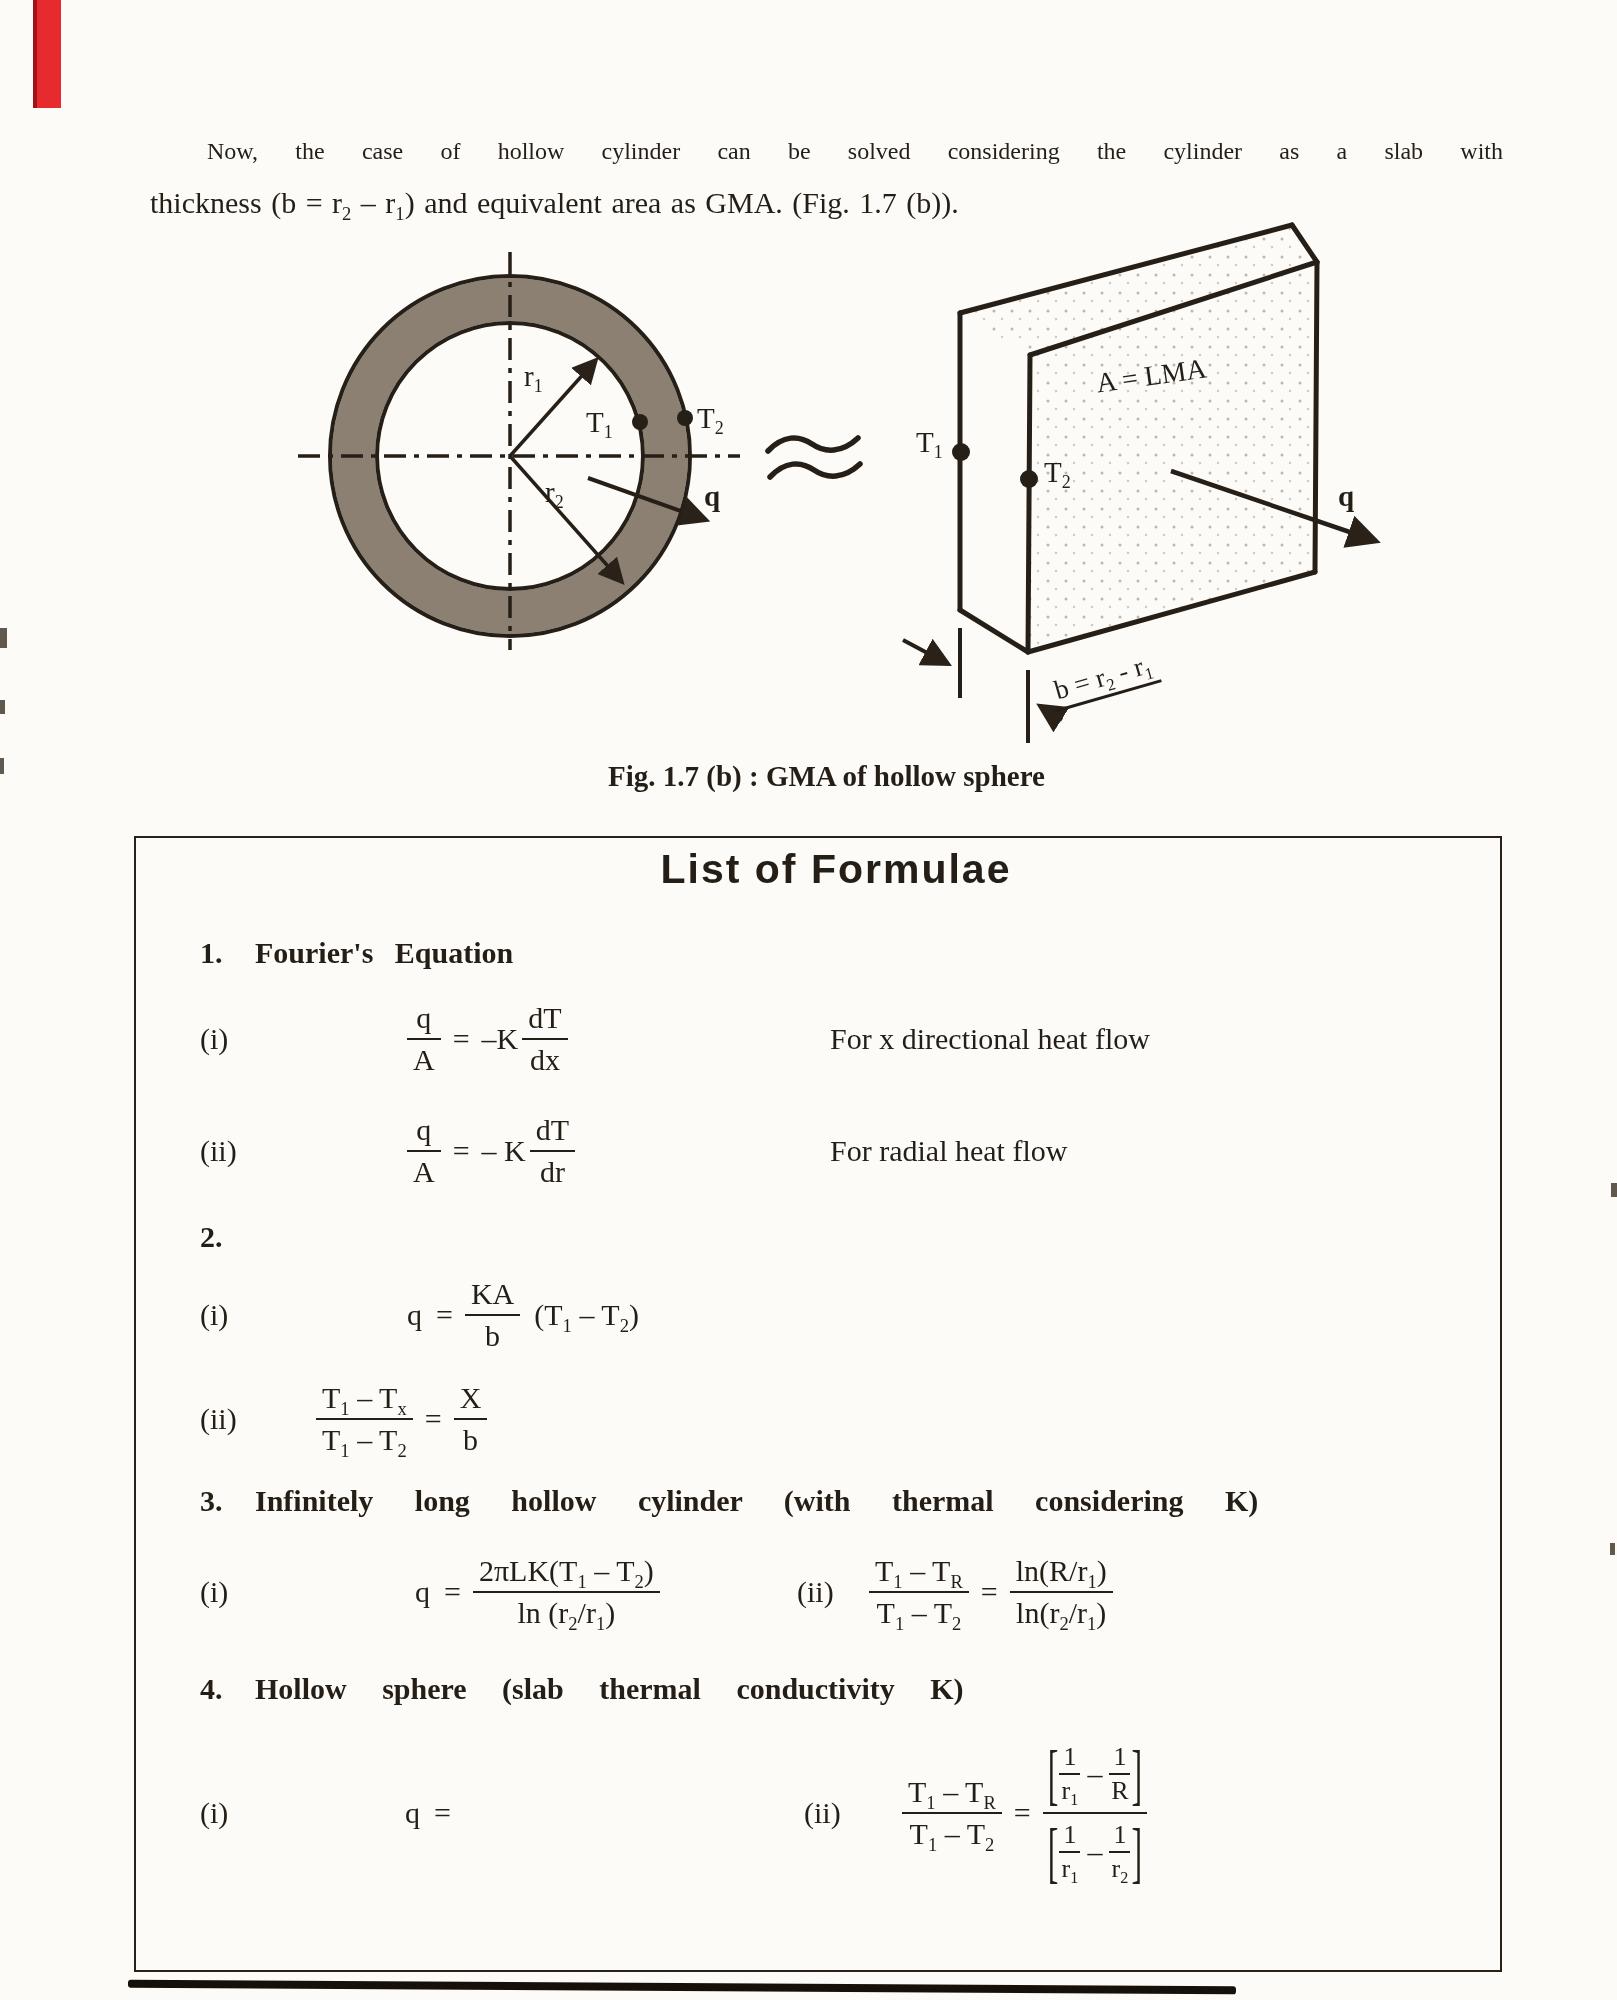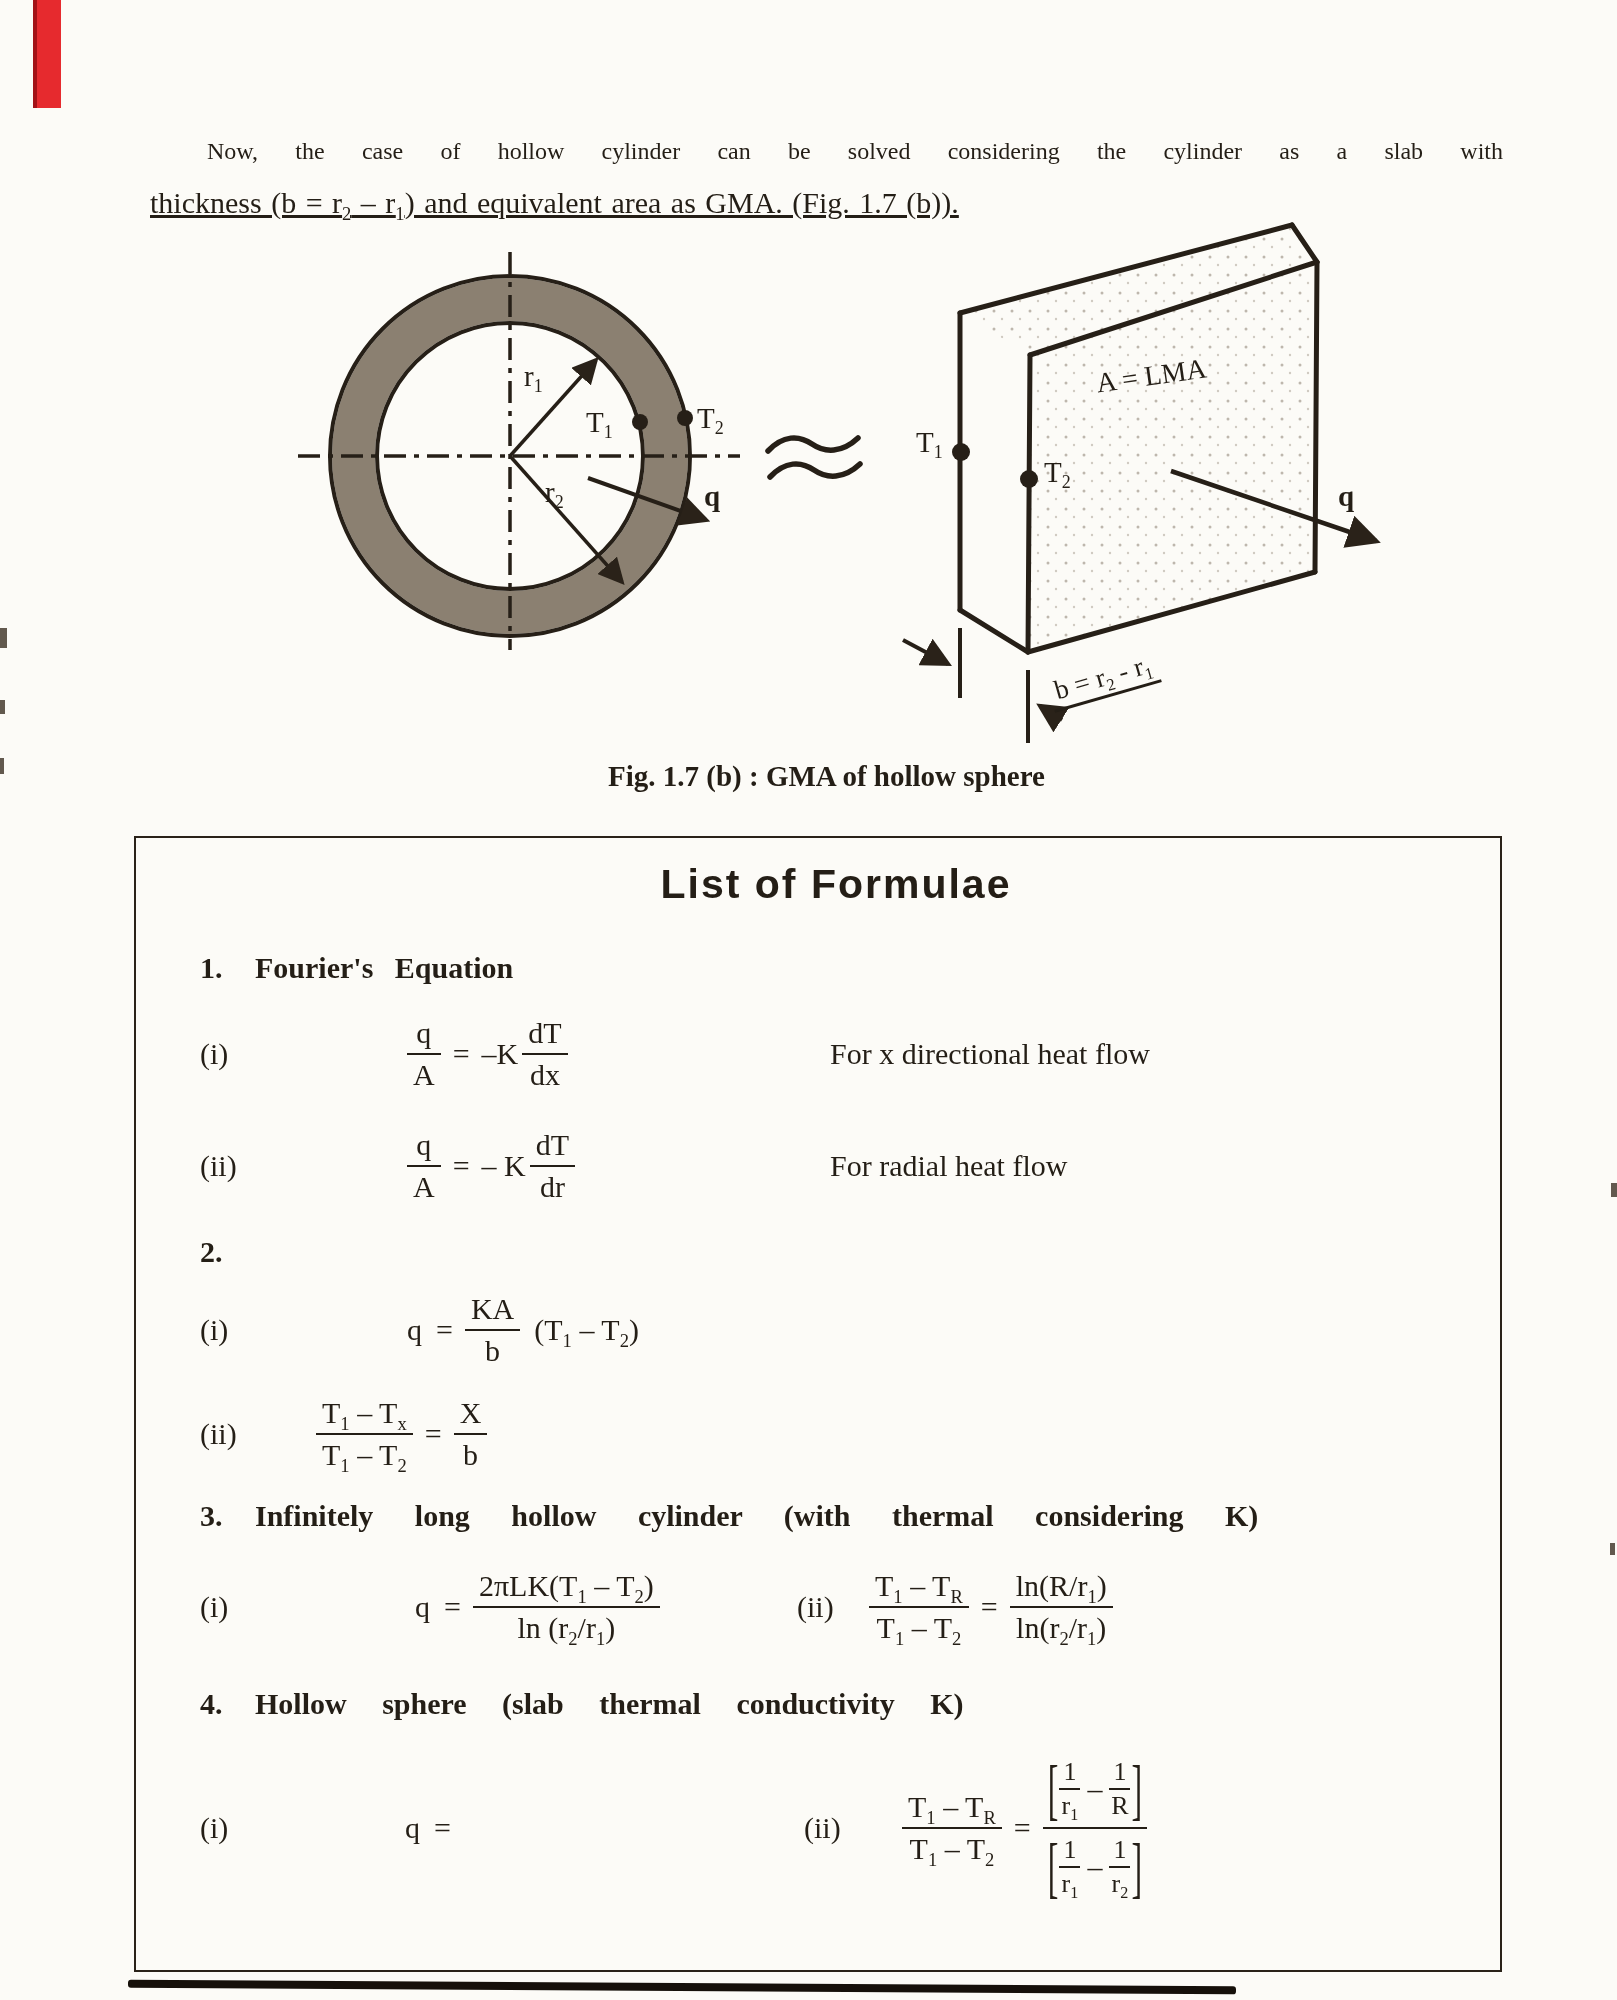--- a/index.html
+++ b/index.html
@@ -17,21 +17,21 @@
   .m1 { left:0; top:628px; width:7px; height:20px; }
   .m2 { left:0; top:700px; width:5px; height:14px; }
   .m3 { left:0; top:758px; width:4px; height:16px; }
   .m4 { right:0; top:1183px; width:6px; height:14px; }
   .m5 { right:2px; top:1543px; width:5px; height:12px; }
 
   
   .intro-line1 { position:absolute; left:207px; top:138px; width:1296px;
     font-size:24px; text-align:justify; text-align-last:justify; }
   .intro-line2 { position:absolute; left:150px; top:186px; width:1300px;
-    font-size:30px; word-spacing:2px;text-decoration:underline; }
+    font-size:30px; word-spacing:2px; }
 
   
   .figure-area { position:absolute; left:0; top:180px; width:1617px; height:620px; }
   .figure-area svg { position:absolute; left:0; top:0; }
   .flabel-abs { position:absolute; font-size:29px; white-space:nowrap; }
   sub { font-size:0.62em; line-height:0; vertical-align:-0.35em; }
   .lab-r1 { left:524px; top:180px; }
   .lab-r2 { left:545px; top:296px; }
   .lab-ring-t1 { left:586px; top:226px; }
   .lab-ring-t2 { left:697px; top:222px; }
@@ -41,21 +41,21 @@
   .lab-area { left:1096px; top:180px; transform:rotate(-8deg); font-size:28px; }
   .lab-slab-q { left:1338px; top:300px; font-weight:bold; }
   .lab-b { left:1048px; top:482px; transform:rotate(-16deg); font-size:27px;
     border-bottom:3px solid #241e16; padding:0 6px 2px 6px; }
   .fig-caption { position:absolute; left:0; top:580px; width:1617px; text-align:center;
     transform:translateX(18px); font-size:29px; font-weight:bold; }
 
   
   .formula-box { position:absolute; left:134px; top:836px; width:1368px; height:1136px;
     border:2.5px solid #2a2219; box-sizing:border-box; padding:0 60px 0 64px; }
-  .lof-title { margin-top:23px; text-align:center; transform:translateX(16px);
+  .lof-title { margin-top:8px; text-align:center; transform:translateX(16px);
     font-family:"Liberation Sans","DejaVu Sans",sans-serif;
     font-weight:bold; font-size:41px; letter-spacing:2px; }
   .sec-head { display:flex; font-size:30px; font-weight:bold; line-height:40px; }
   .sec-num { width:55px; flex:none; }
   .frow { position:relative; display:flex; align-items:center; font-size:30px; }
   .flabel { width:80px; flex:none; }
   .fbody { display:flex; align-items:center; }
   .frac { display:inline-block; text-align:center; vertical-align:middle; }
   .frac .fn { display:block; padding:0 6px 3px; }
   .frac .fd { display:block; border-top:2.5px solid #241e16; padding:3px 6px 0; }

